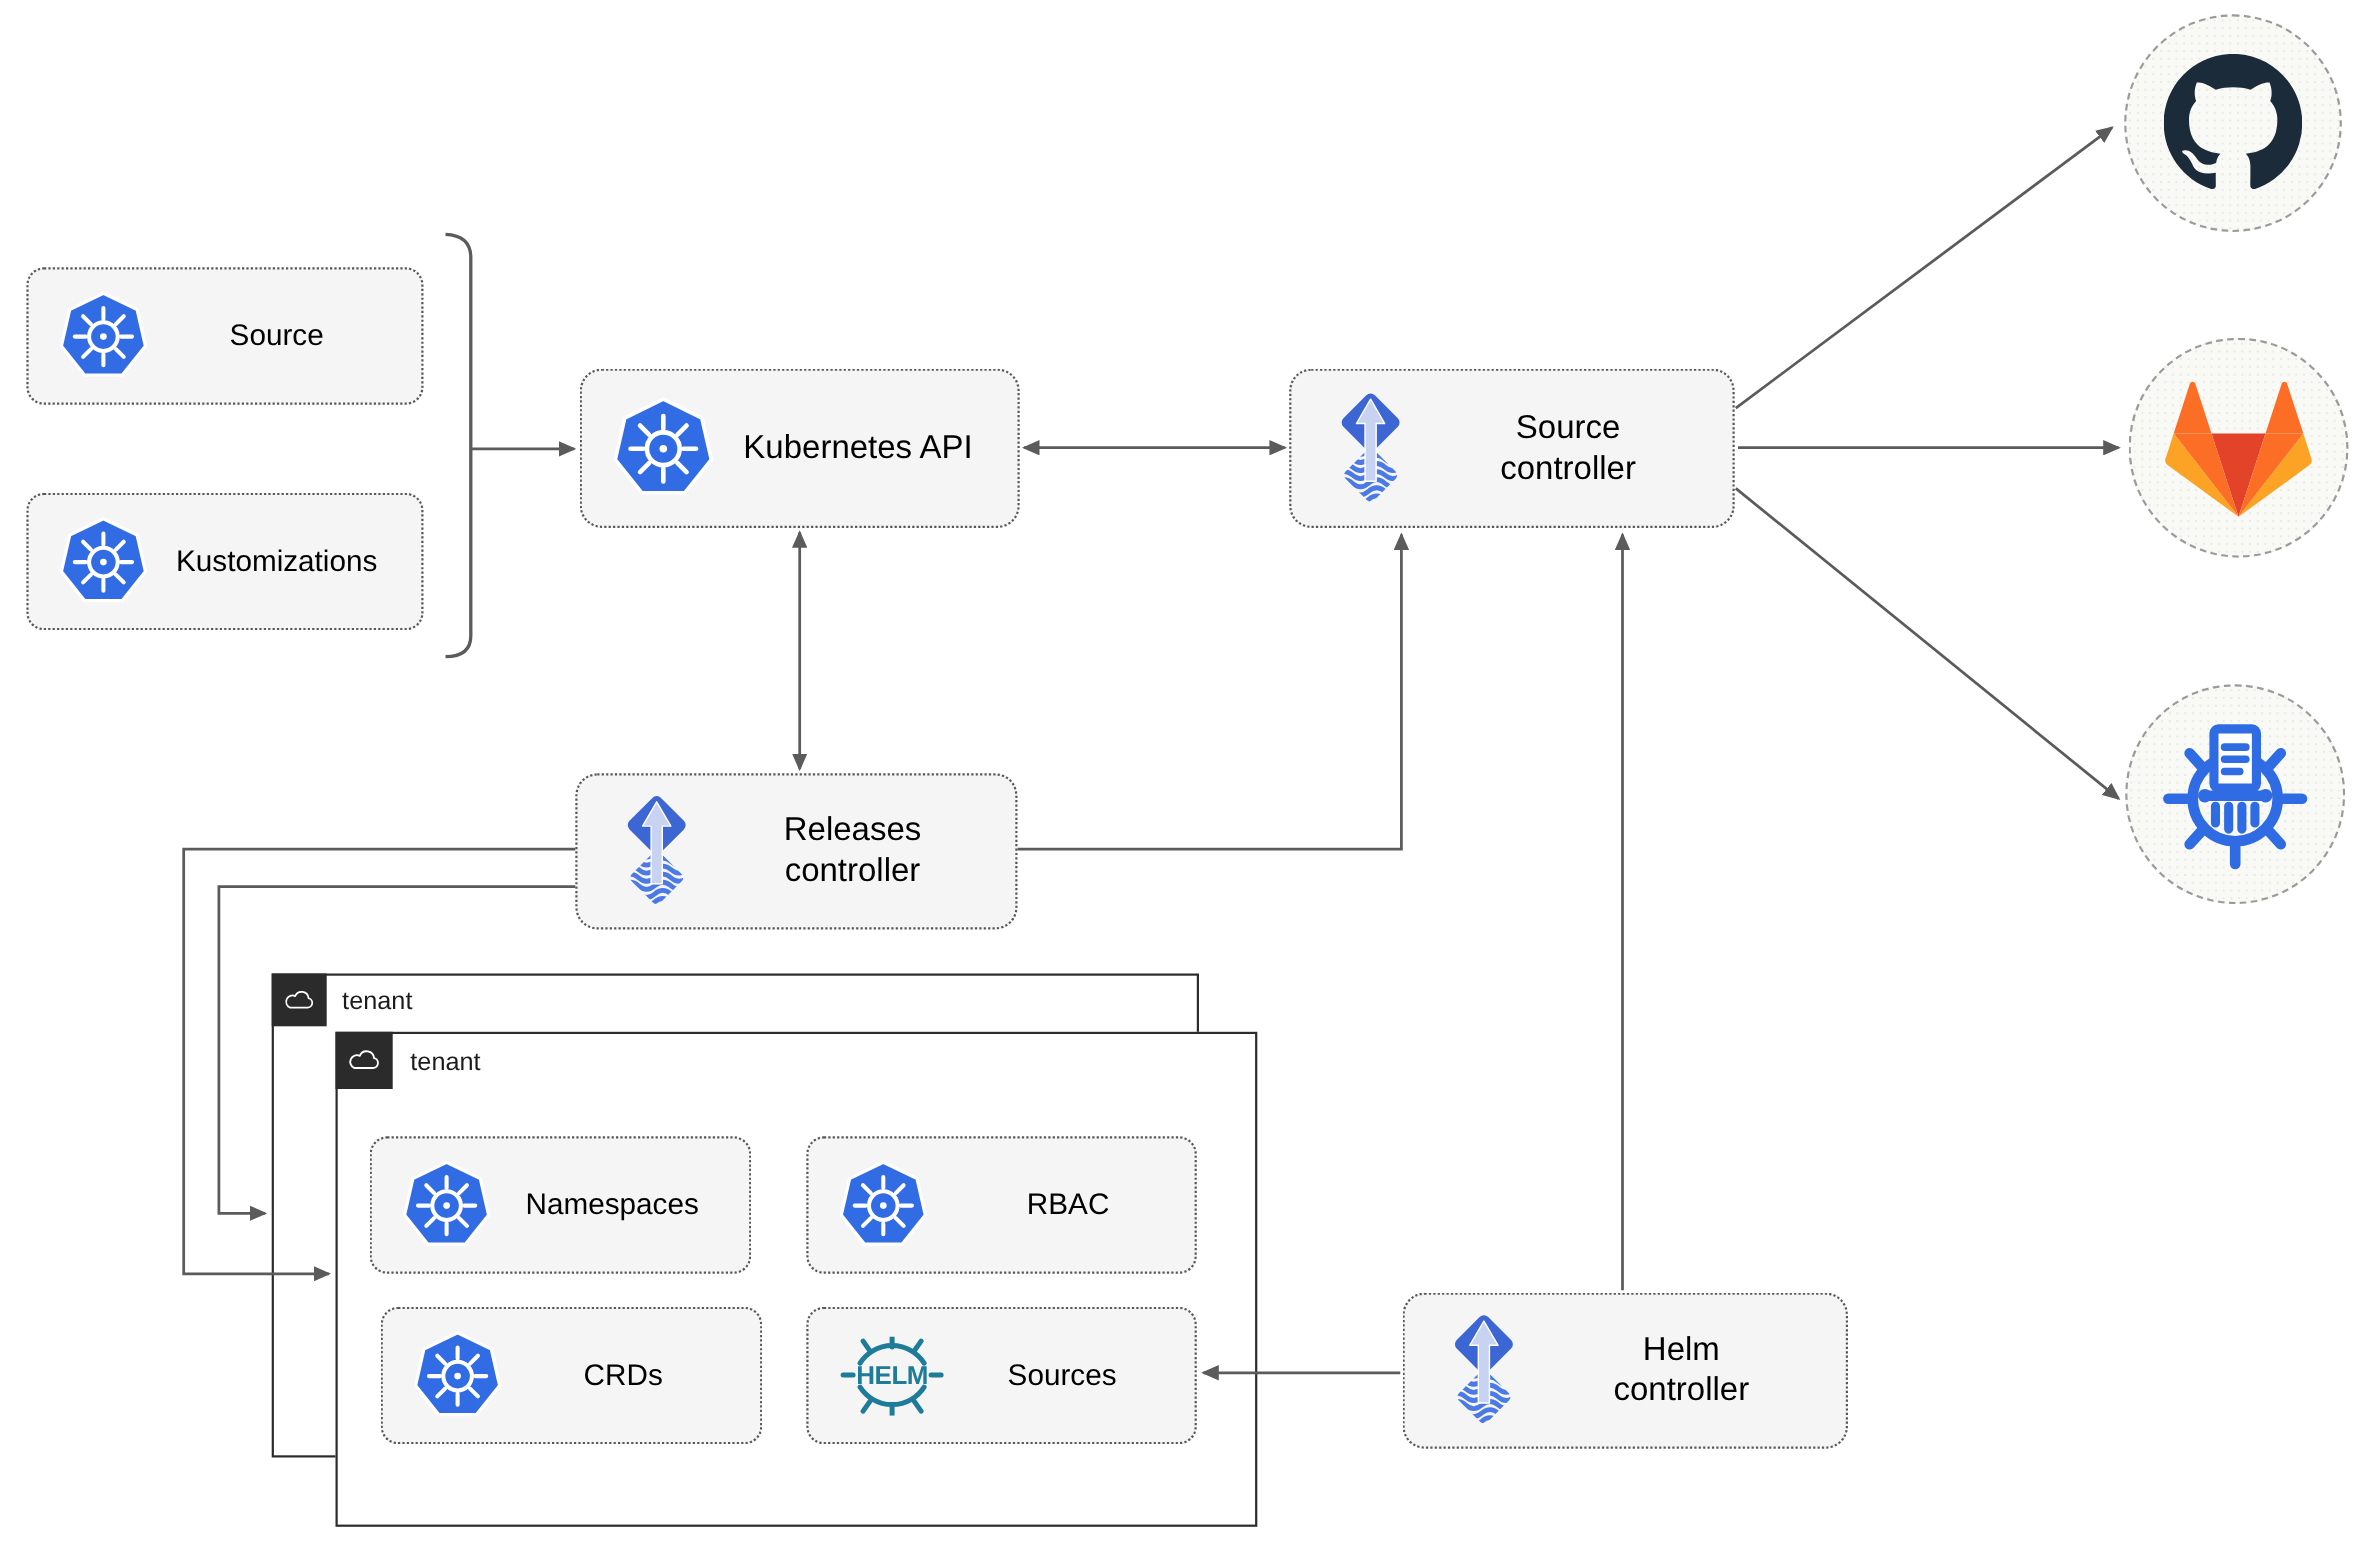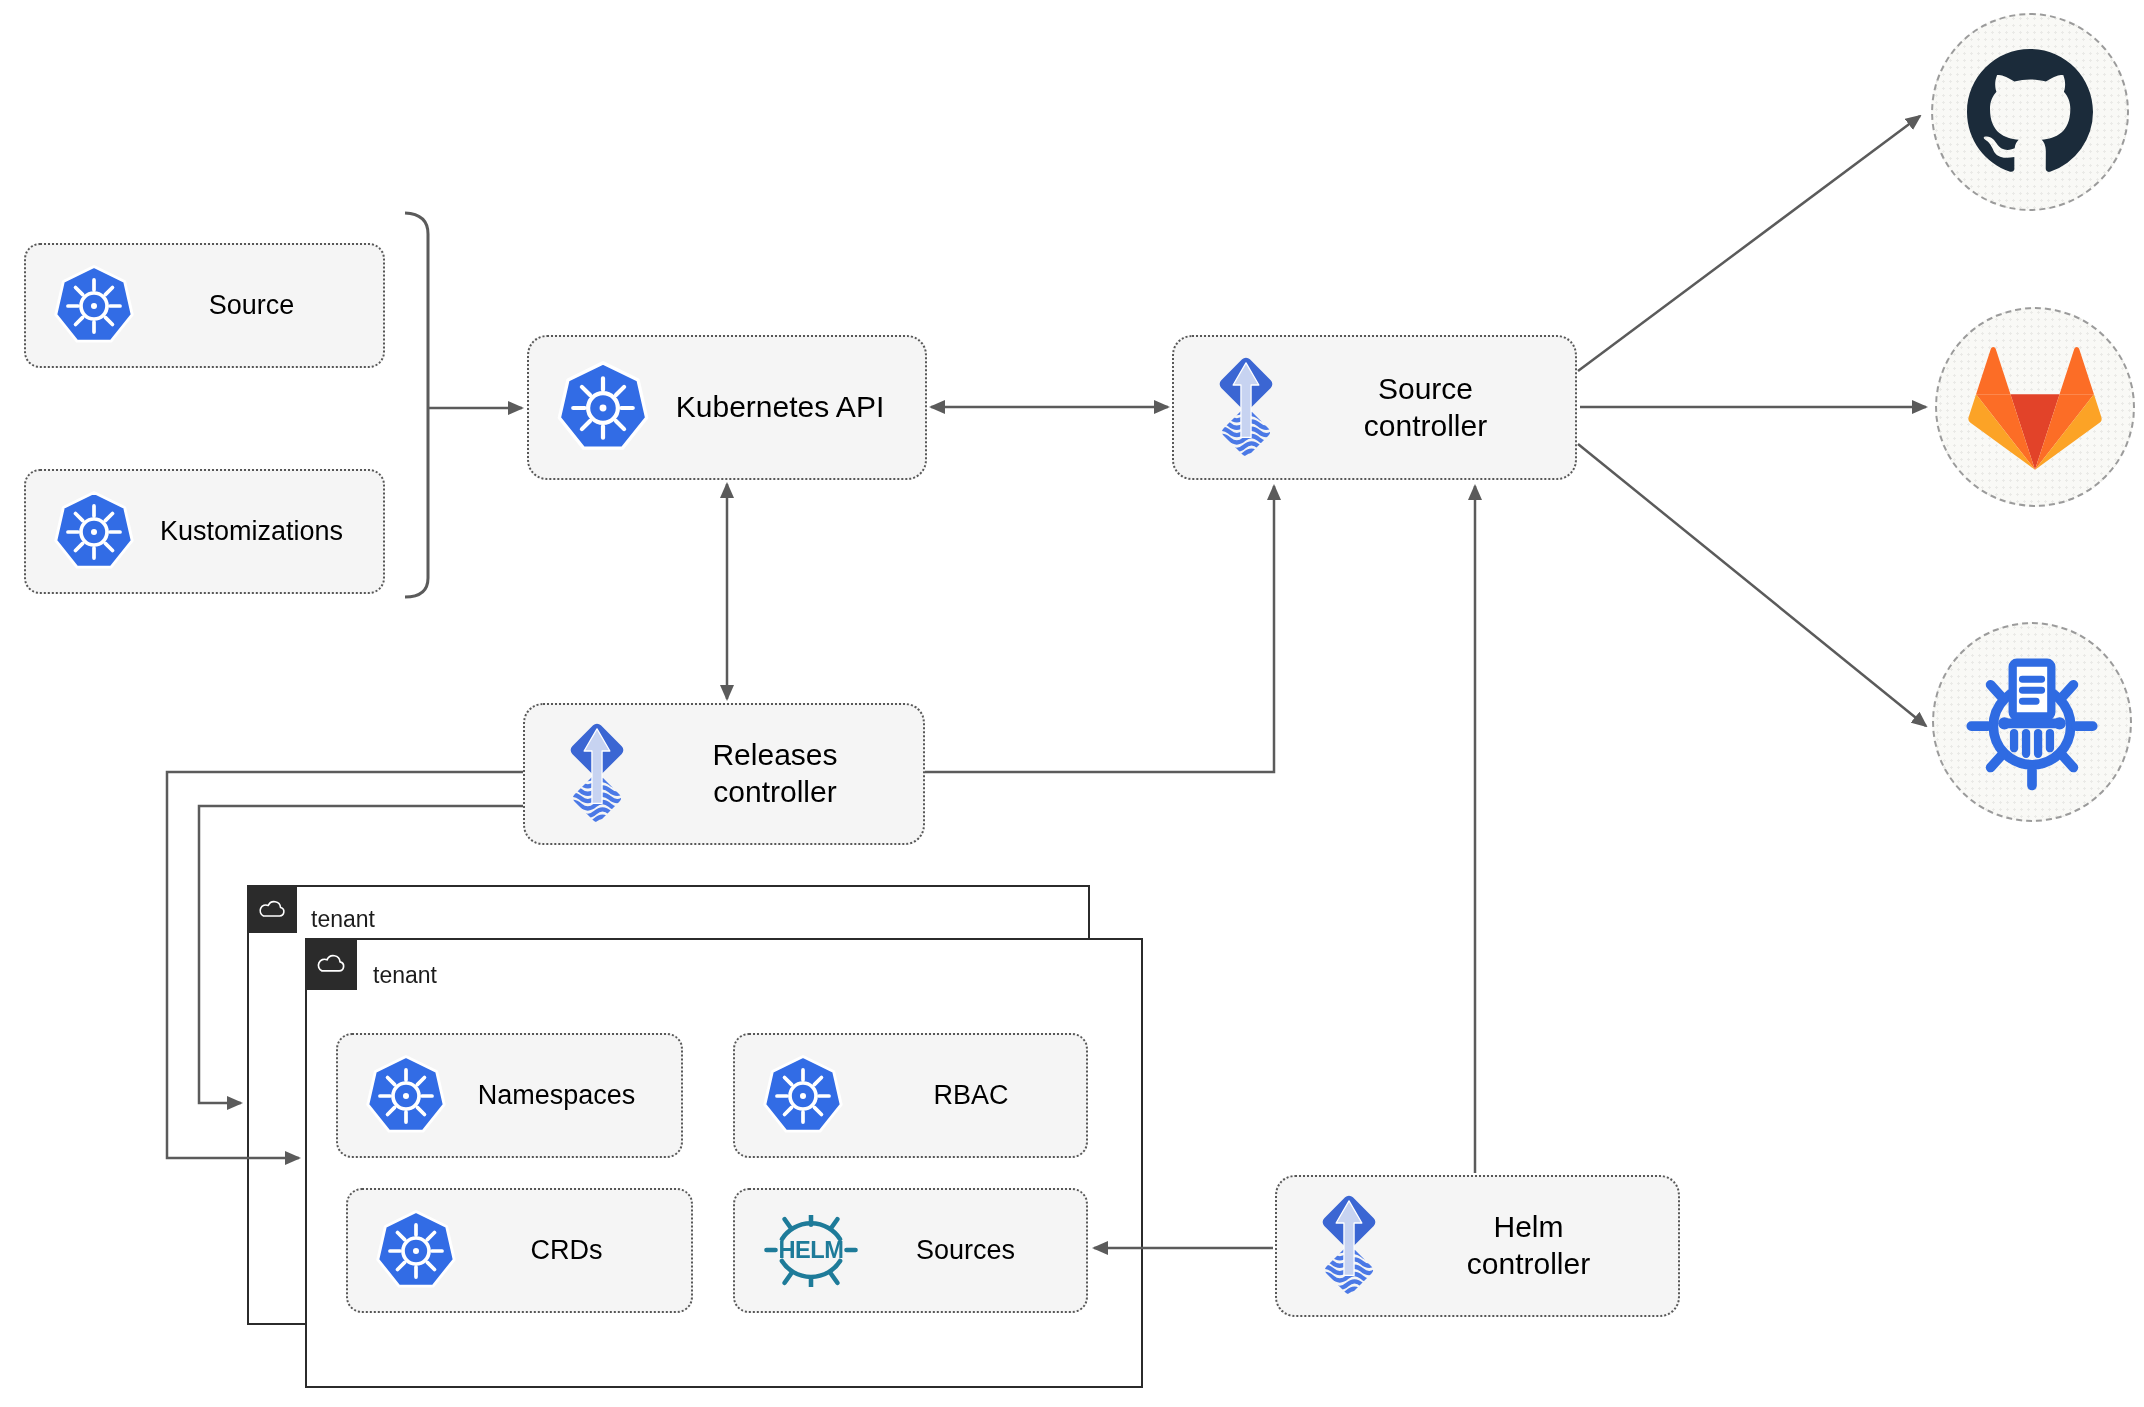--- a/index.html
+++ b/index.html
@@ -11,21 +11,21 @@
   .node.big{border-radius:20px;}
   .node .icon{flex:0 0 auto;margin-left:10px;}
   .node .label{flex:1;text-align:center;color:#000;font-size:27px;line-height:1.22;white-space:pre-line;}
   .node.big .label{font-size:30px;}
   
   .tenant{position:absolute;background:#ffffff;border:2.5px solid #2b2b2b;box-sizing:border-box;}
   .tenant-back{z-index:1;}
   .tenant-front{z-index:2;}
   .tab{position:absolute;top:-2.5px;left:-2.5px;background:#2b2b2b;
        display:flex;align-items:center;justify-content:center;}
-  .tenant-label{position:absolute;color:#1c1c1c;font-size:23px;margin-top:10px;}
+  .tenant-label{position:absolute;color:#1c1c1c;font-size:23px;}
   
   .circle{position:absolute;border-radius:50%;border:2.5px dashed #9b9b9b;box-sizing:border-box;
           background-color:#f9f9f6;
           background-image:radial-gradient(rgba(130,130,130,.13) 1.1px, transparent 1.3px);
           background-size:7px 7px;
           display:flex;align-items:center;justify-content:center;z-index:3;}
   .connectors{position:absolute;left:0;top:0;z-index:4;pointer-events:none;}
 </style>
 </head>
 <body>
@@ -123,21 +123,21 @@
     <div class="tenant-label" style="left:66px;top:12px;">tenant</div>
   </div>
 
   <div class="node" style="left:24px;top:243px;width:361px;height:125px;">
     <svg class="icon" width="84" height="84">
         <use href="#k8s"></use>
       </svg>
     <div class="label">Source</div>
   </div>
 
-  <div class="node" style="left:24px;top:469px;width:361px;height:125px;">
+  <div class="node" style="left:24px;top:448px;width:361px;height:125px;">
     <svg class="icon" width="84" height="84">
         <use href="#k8s"></use>
       </svg>
     <div class="label">Kustomizations</div>
   </div>
 
   <div class="node big" style="left:527px;top:335px;width:400px;height:145px;align-items:center;">
     <svg class="icon" width="96" height="96">
         <use href="#k8s"></use>
       </svg>

